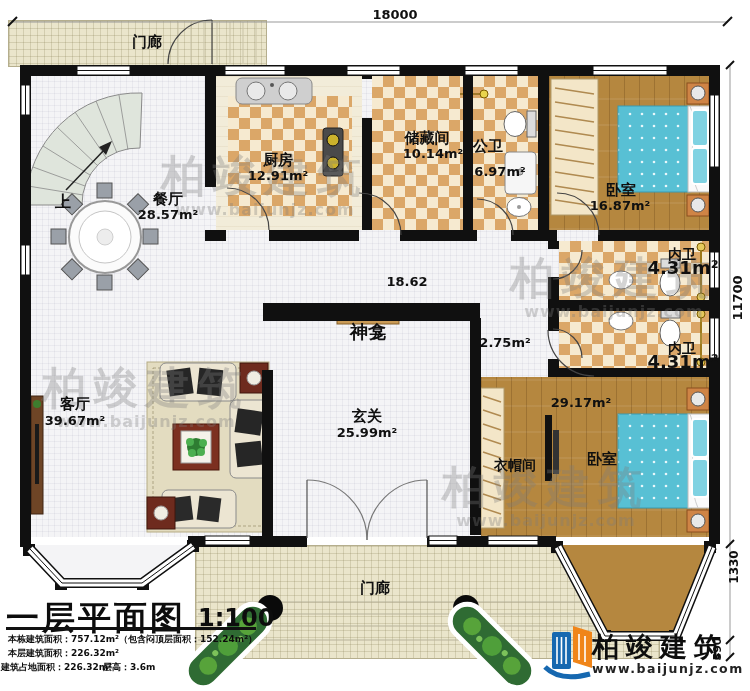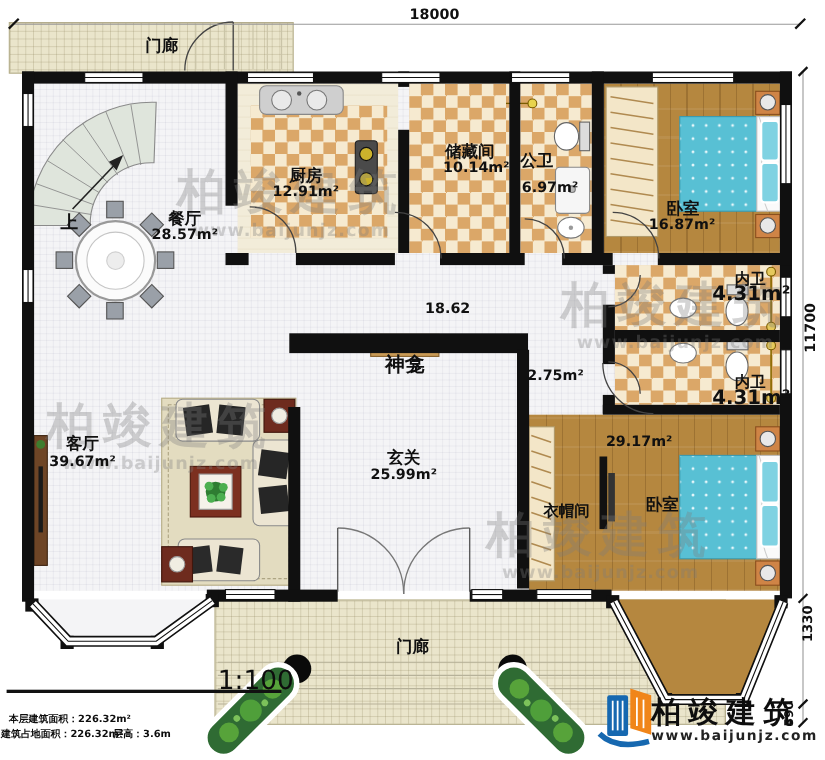--- a/index.html
+++ b/index.html
@@ -28,21 +28,21 @@
   .fs16{font-size:16px}.fs15{font-size:15px}.fs14{font-size:14px}
   .fs13{font-size:13px}.fs12{font-size:18px}
   .dim{font-size:13px}
   .rot{transform:translate(-50%,-50%) rotate(-90deg)}
   .wm{position:absolute;z-index:4;transform:translate(-50%,-50%);text-align:center;
       color:rgba(125,125,125,.33);pointer-events:none;white-space:nowrap;}
   .wm-big{font-size:44px;font-weight:bold;letter-spacing:8px;line-height:1;}
   .wm-site{font-size:16px;font-weight:bold;letter-spacing:1px;margin-top:2px;}
   .tb{position:absolute;z-index:7;color:#0d0d0d;white-space:nowrap;font-weight:bold;}
   #tb-title{left:6px;top:596px;font-size:33px;letter-spacing:3px;}
-  #tb-scale{left:198px;top:604px;font-size:24px;font-weight:normal;}
+  #tb-scale{left:198px;top:604px;font-size:24px;font-weight:bold;}
   .tb-line{font-size:9px;}
   #tb-rule{position:absolute;left:6px;top:627px;width:250px;height:3px;background:#111;z-index:7;}
   #logo-text{left:592px;top:629px;font-size:27px;letter-spacing:7px;}
   #logo-site{left:592px;top:661px;font-size:12.5px;letter-spacing:1.5px;color:#222;}
 </style>
 </head>
 <body>
 
 <div id="stage">
 
@@ -415,21 +415,23 @@
   <div class="lbl fs12" style="left:368px;top:332px;">神龛</div>
   <div class="lbl fs15" style="left:75px;top:404px;">客厅</div>
   <div class="lbl fs13" style="left:75px;top:420px;">39.67m²</div>
   <div class="lbl fs15" style="left:367px;top:416px;">玄关</div>
   <div class="lbl fs13" style="left:367px;top:432px;text-align:center;">25.99m²</div>
   <div class="lbl fs14" style="left:515px;top:455px;margin-top:10px;">衣帽间</div>
   <div class="lbl fs13" style="left:581px;top:402px;">29.17m²</div>
   <div class="lbl fs15" style="left:602px;top:459px;">卧室</div>
   <div class="lbl fs15" style="left:375px;top:588px;">门廊</div>
 
+  <div class="tb" id="tb-title">一层平面图</div>
   <div class="tb" id="tb-scale">1:100</div>
   <div id="tb-rule"></div>
+  <div class="tb tb-line" style="left:8px;top:633px;">本栋建筑面积：757.12m²（包含闷顶层面积：152.24m²）</div>
   <div class="tb tb-line" style="left:8px;top:647px;">本层建筑面积：226.32m²</div>
   <div class="tb tb-line" style="left:1px;top:661px;">建筑占地面积：226.32m²</div>
   <div class="tb tb-line" style="left:103px;top:661px;">层高：3.6m</div>
 
   <div class="tb" id="logo-text">柏竣建筑</div>
   <div class="tb" id="logo-site">www.baijunjz.com</div>
 </div>
 
 </body></html>

